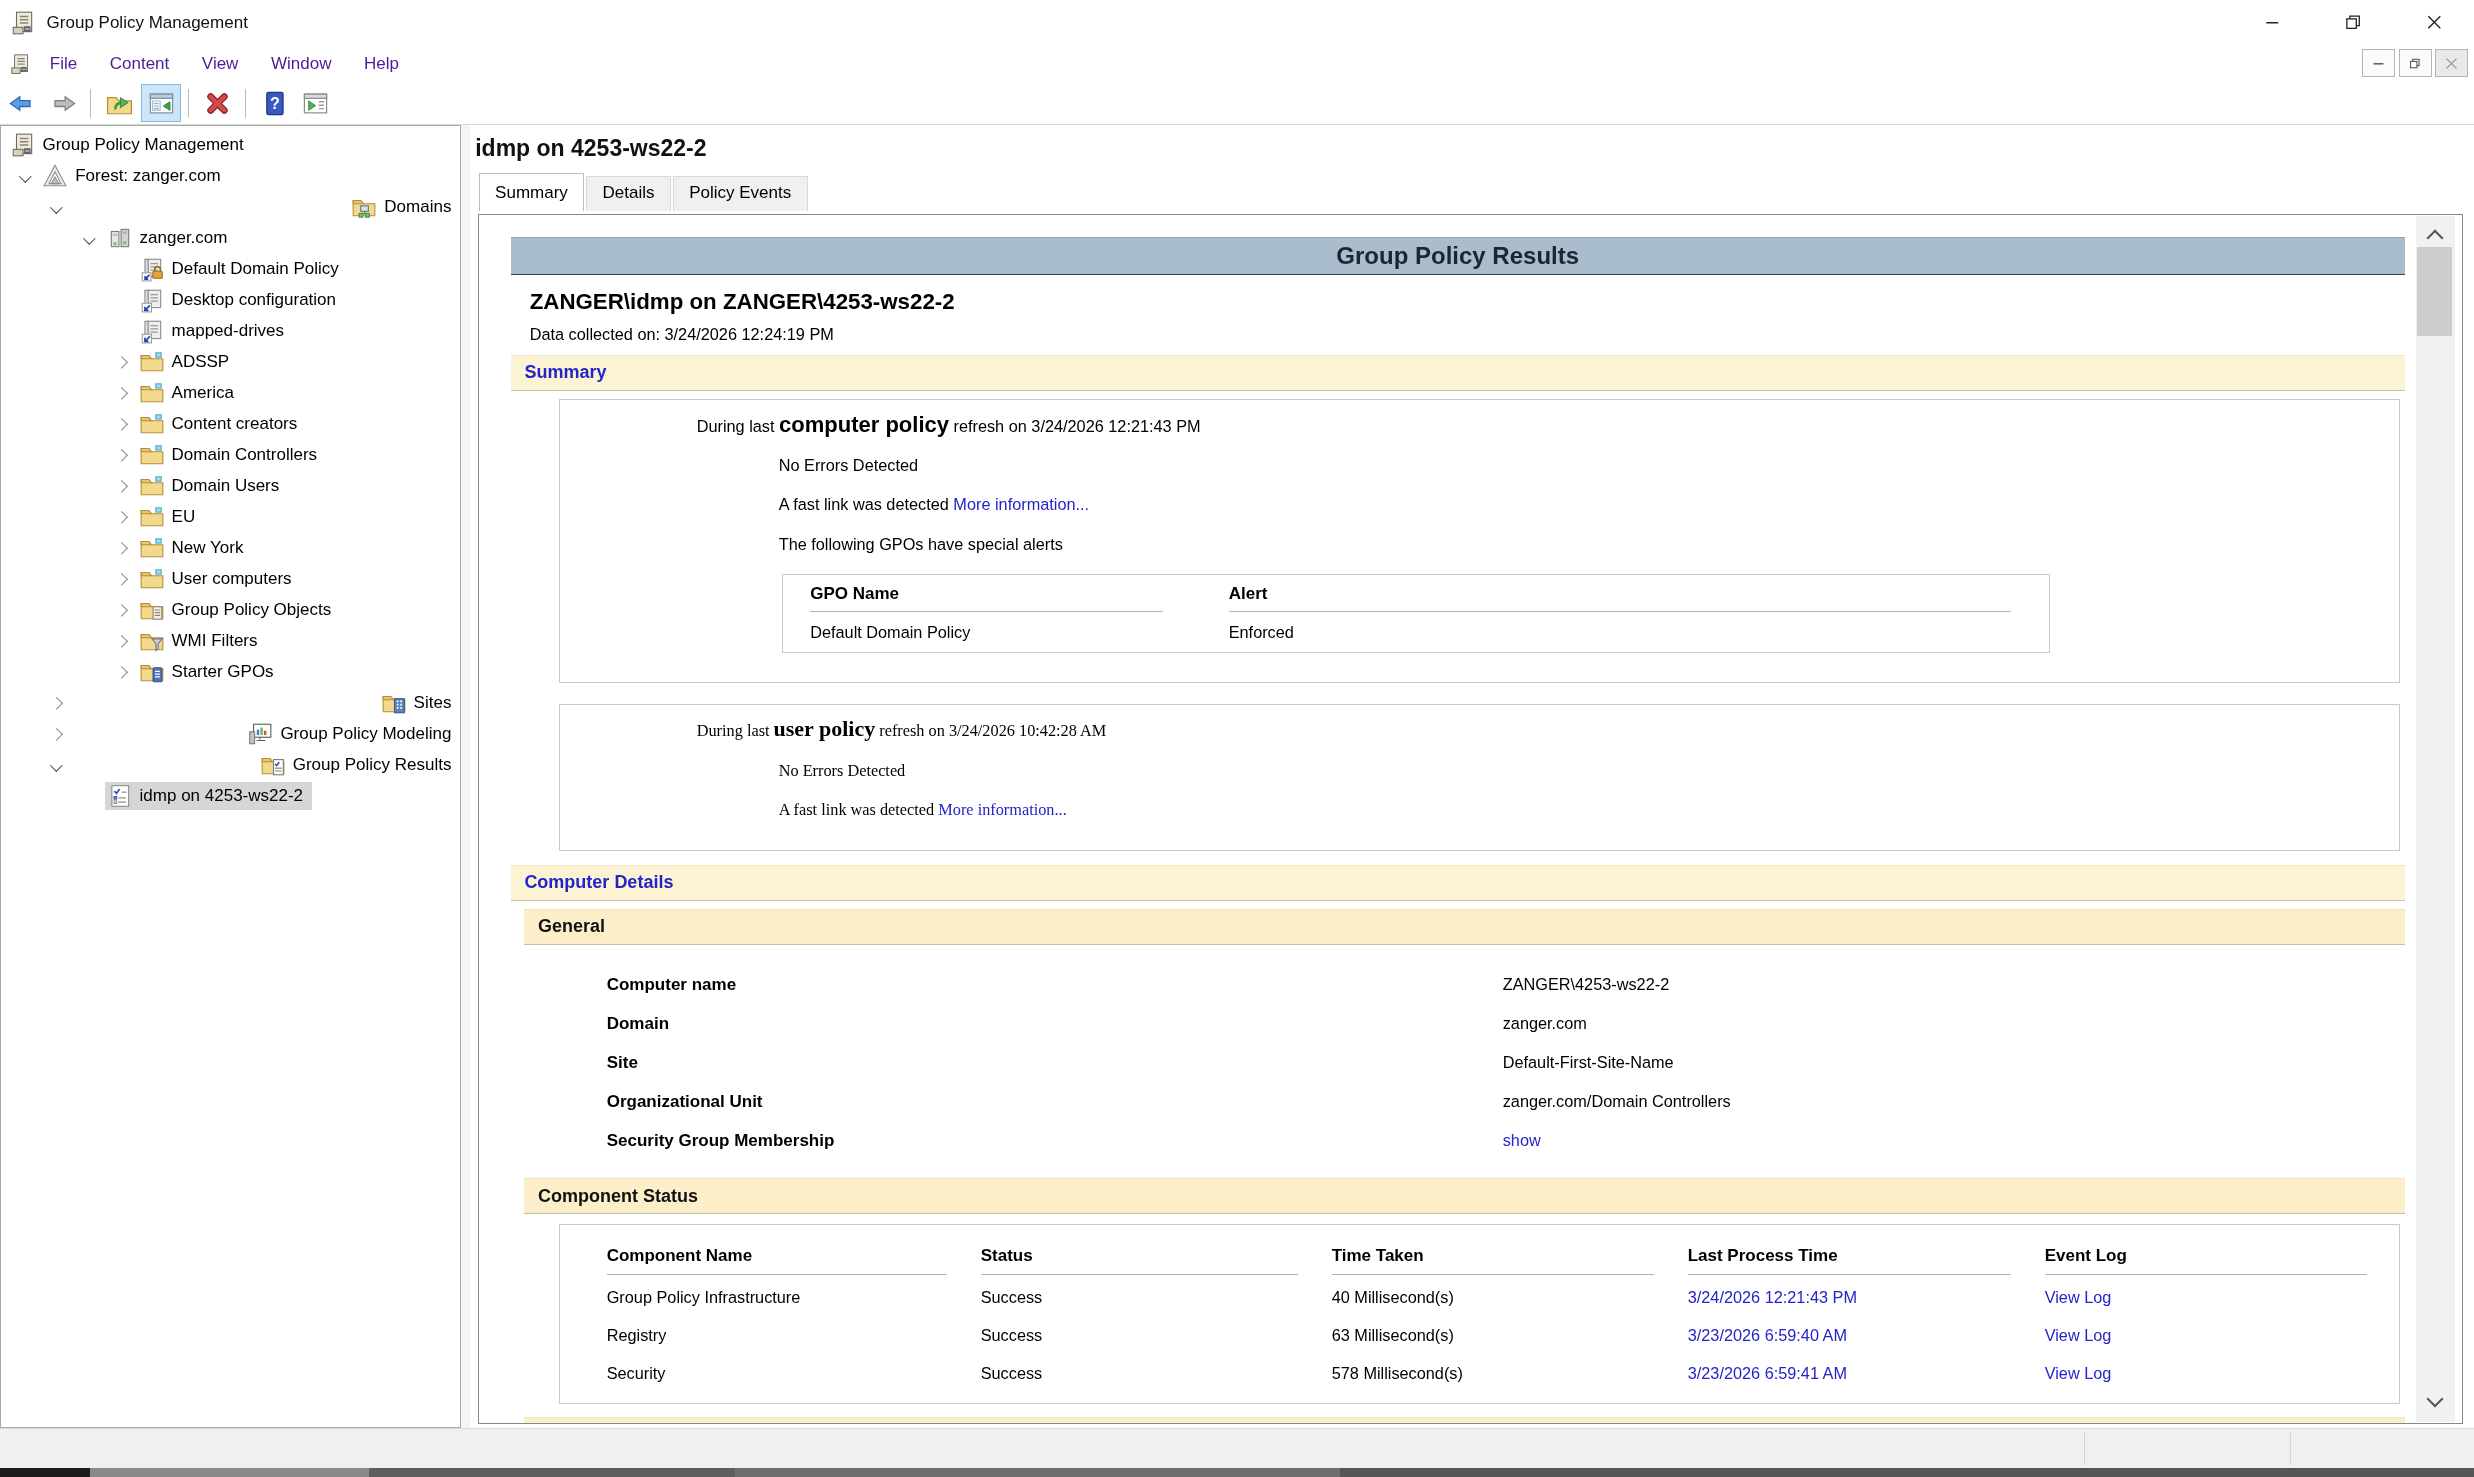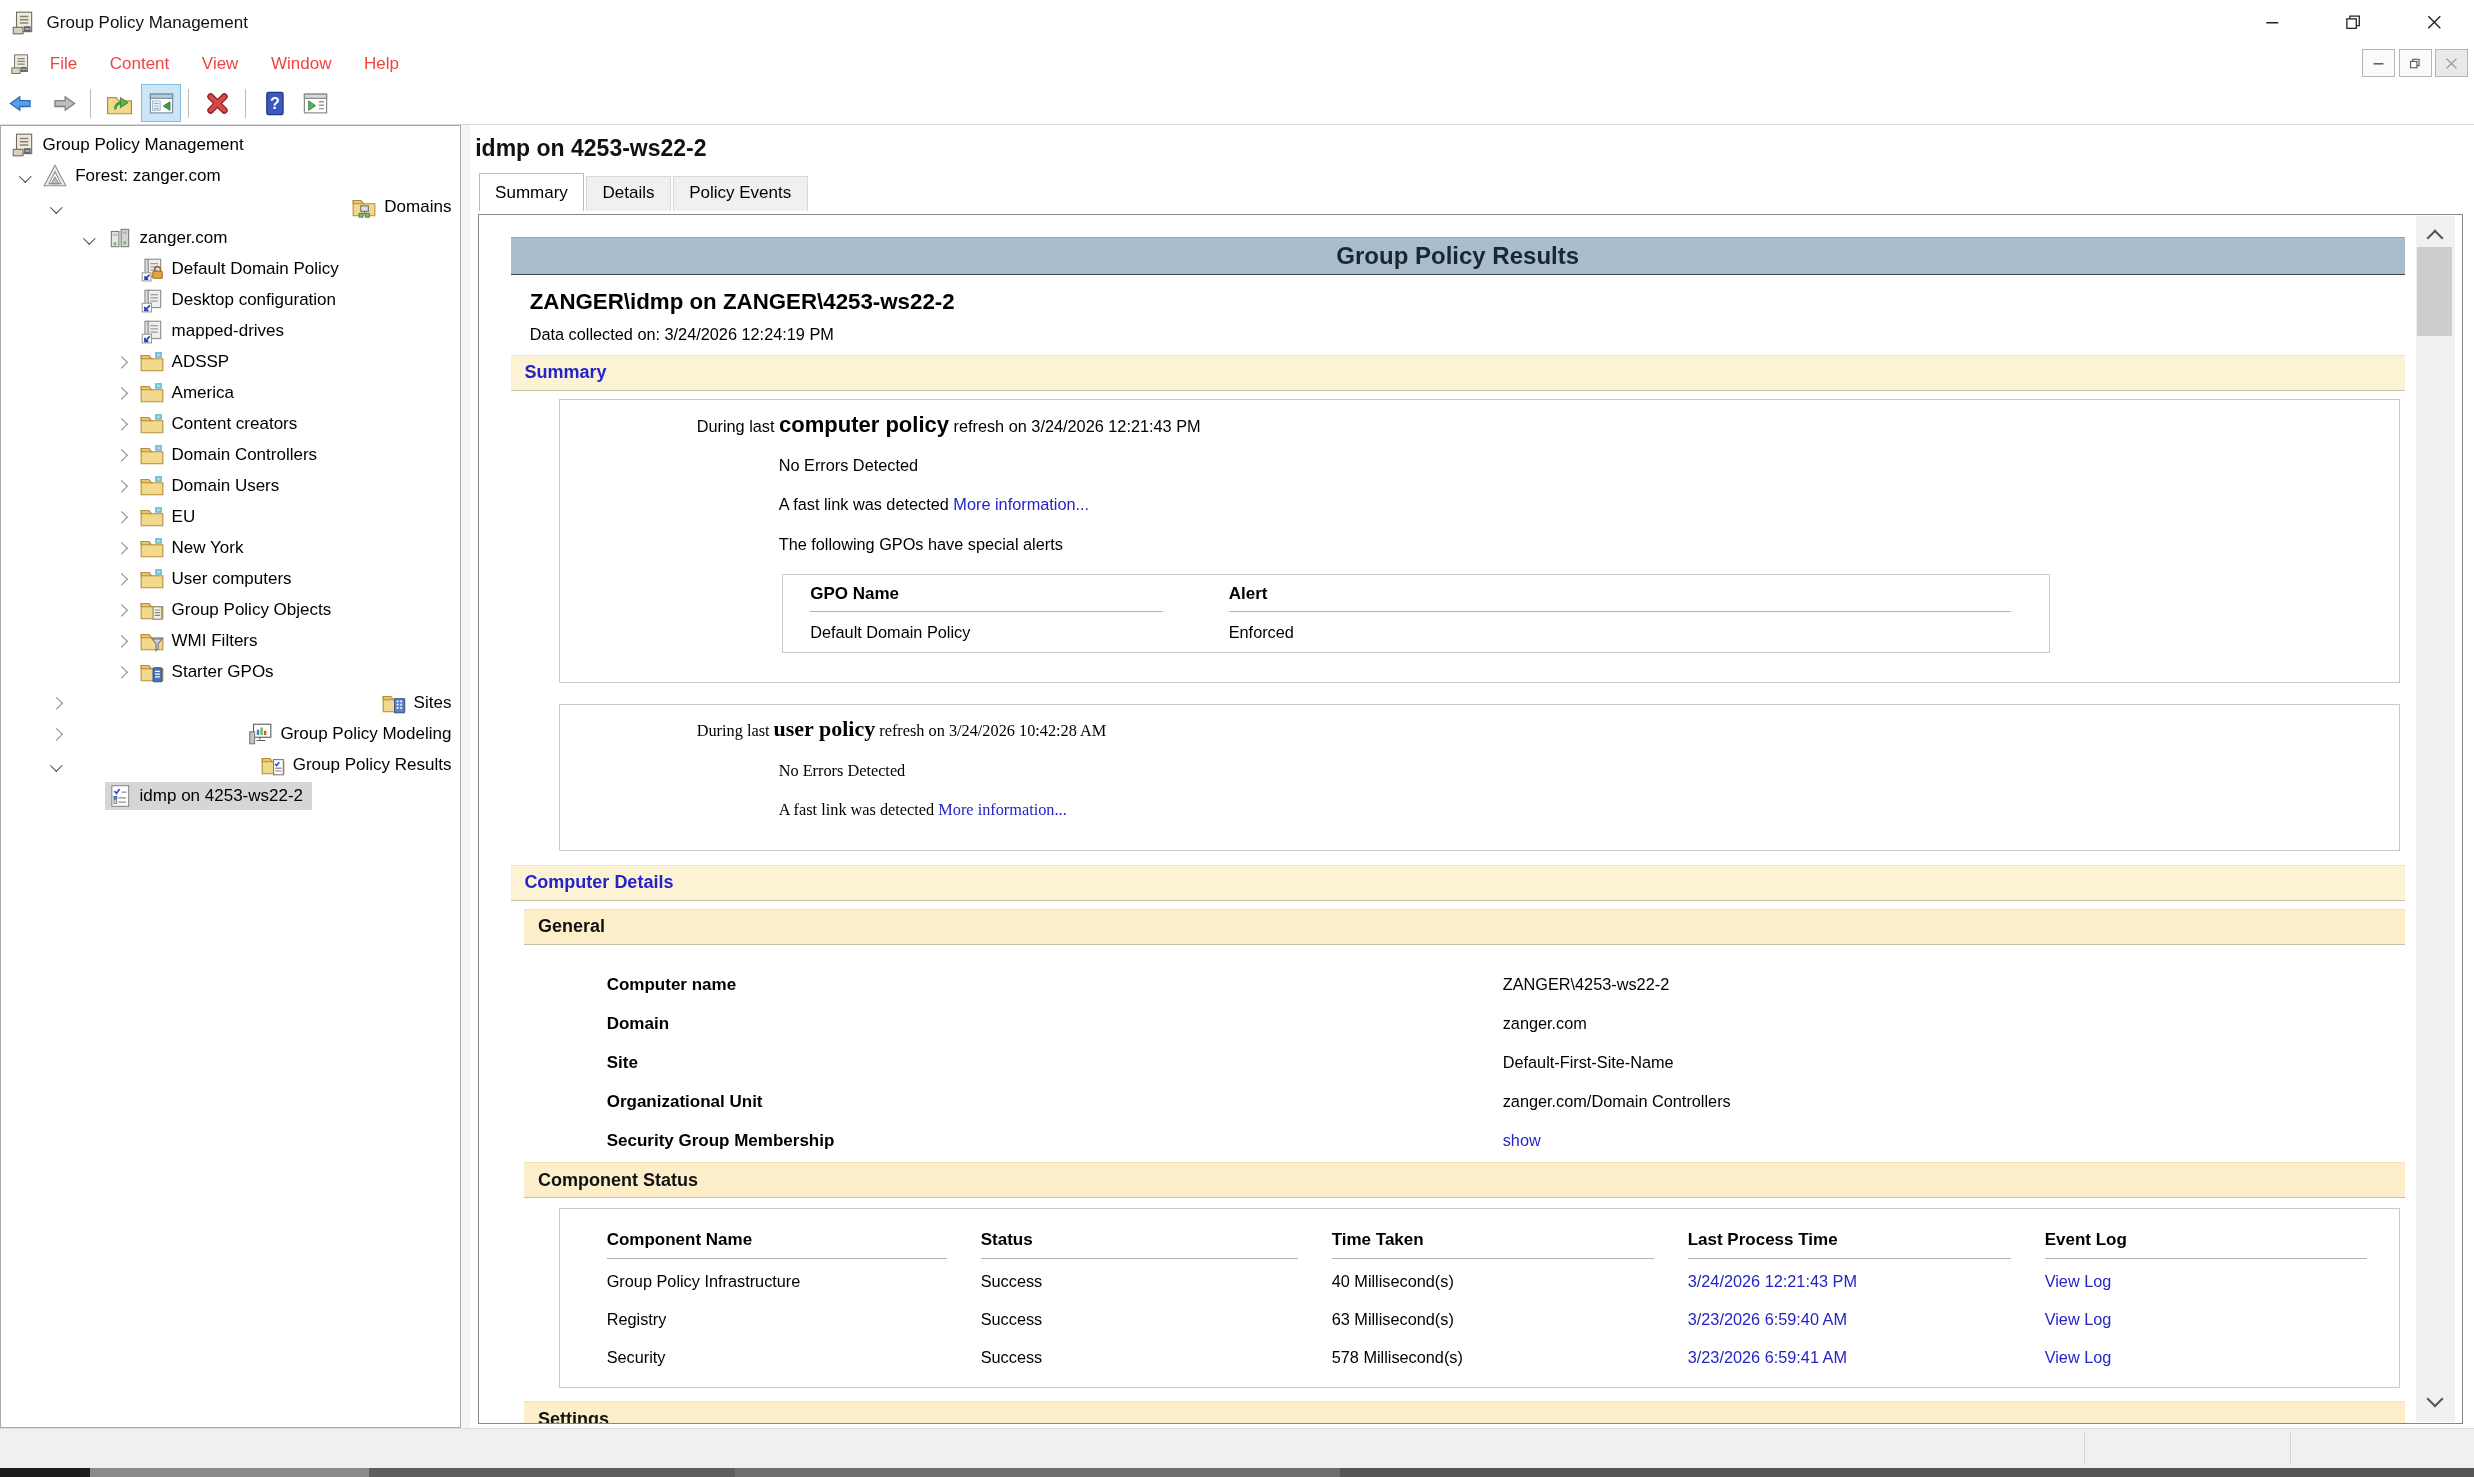--- a/index.html
+++ b/index.html
@@ -10,21 +10,21 @@
   .titlebar { position:absolute; left:0; top:0; width:2475px; height:45px;
               background:#ffffff; display:flex; align-items:center; }
   .titlebar .app-ico { width:26px; height:26px; margin-left:10.3px; }
   .titlebar .ttl { font-size:17px; margin-left:10.3px; color:#111; }
   .win-controls { position:absolute; right:0; top:0; height:45px; display:flex; }
   .win-btn { width:81px; height:45px; display:flex; align-items:center; justify-content:center; }
 
   .menubar { position:absolute; left:0; top:45px; width:2475px; height:38px;
              background:#ffffff; display:flex; align-items:center; }
   .menubar .app-ico { width:22.3px; height:22.3px; margin-left:8.6px; }
-  .menu-item { font-size:17px; color:#ef4444; padding:5.2px 13.7px; margin-left:5.2px; }
+  .menu-item { font-size:17px; color:#4c1d95; padding:5.2px 13.7px; margin-left:5.2px; }
   .mdi-controls { position:absolute; right:6.9px; top:4.3px; display:flex; gap:3.4px; }
   .mdi-btn { width:33px; height:28px; border:0.9px solid #b5b5b5; background:#fbfbfb;
              display:flex; align-items:center; justify-content:center; }
   .mdi-btn.disabled { background:#e9e9e9; }
 
   .toolbar { position:absolute; left:0; top:82px; width:2475px; height:43px;
              background:#ffffff; border-bottom:0.9px solid #d9d9d9;
              display:flex; align-items:center; }
   .tb-btn { width:40px; height:38px; display:flex; align-items:center; justify-content:center;
             margin-left:1.7px; border:0.9px solid transparent; }
@@ -721,21 +721,21 @@
           <div class="kvrow">
             <span class="k">Organizational Unit</span>
             <span class="v">zanger.com/Domain Controllers</span>
           </div>
           <div class="kvrow">
             <span class="k">Security Group Membership</span>
             <span class="v link">show</span>
           </div>
         </div>
 
-        <div class="band subband" style="margin-top:2px">
+        <div class="band subband" style="margin-top:18px">
           <span>Component Status</span>
         </div>
 
         <div class="wbox comp">
           <table class="comptbl">
             <tbody>
                 <tr>
               <th class="ccol1">
                     <span class="hu">Component Name</span>
                   </th>

